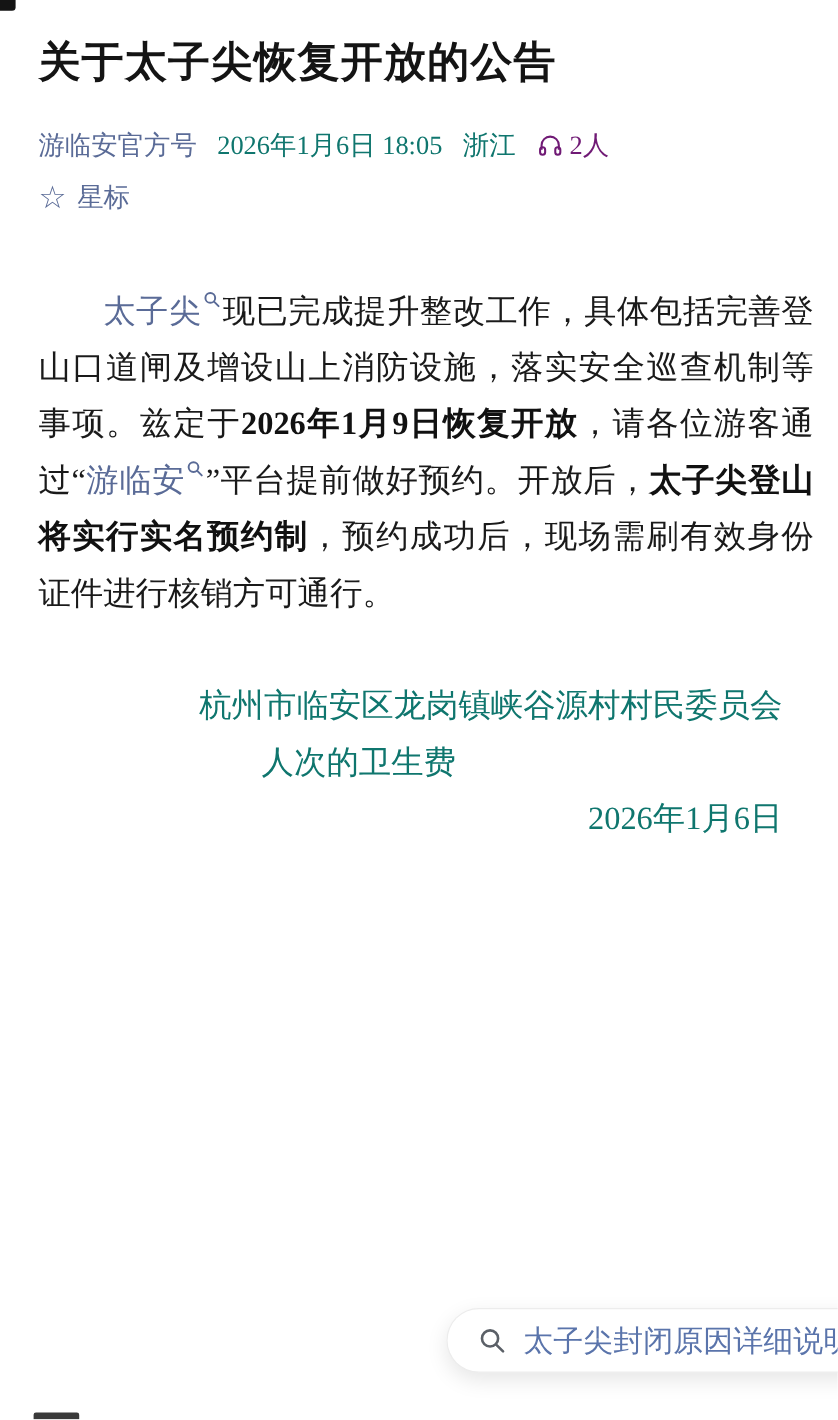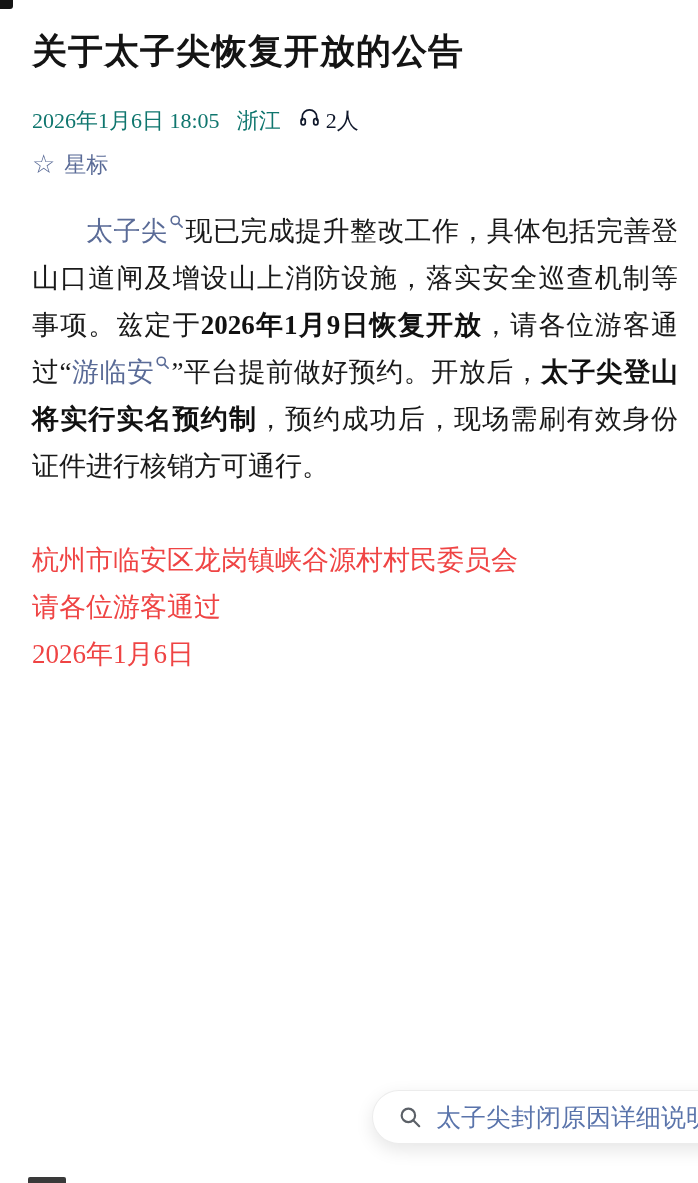--- a/index.html
+++ b/index.html
@@ -14,39 +14,39 @@
   .title{
     position:absolute;left:32px;top:28px;right:40px;margin:0;
     font-size:35px;line-height:1.35;font-weight:700;color:#141414;letter-spacing:1px;
   }
   .meta-row1{
     position:absolute;left:32px;top:106px;display:flex;align-items:center;gap:17px;
     font-size:22px;white-space:nowrap;
   }
   .meta-author{color:#5a6b97;}
   .meta-date,.meta-loc{color:#0f766e;}
-  .meta-listen{color:#0f172a;display:inline-flex;gap:5px;}
+  .meta-listen{color:#701a75;display:inline-flex;align-items:center;gap:5px;}
   .meta-listen svg{width:23px;height:23px;}
   .meta-row2{
     position:absolute;left:32px;top:150px;display:flex;align-items:center;gap:9px;
     font-size:22px;color:#5a6b97;
   }
   .star-glyph{font-size:26px;line-height:1;}
 
-  .article{position:absolute;left:32px;right:32px;top:208px;}
+  .article{position:absolute;left:32px;right:32px;top:236px;}
   .article p{
     margin:0;font-size:27px;line-height:47px;text-align:justify;text-indent:2em;
     color:#1a1a1a;
   }
   .article p b{font-weight:700;color:#111;}
   .kw-link{color:#5a6b97;cursor:pointer;}
   .sup-search{display:inline-block;width:15px;height:15px;position:relative;top:-11px;margin:0 1px;}
   .sup-search svg{width:15px;height:15px;display:block;}
 
-  .signature{margin-top:47px;font-size:27px;line-height:47px;color:#ef4444;}
+  .signature{margin-top:47px;font-size:27px;line-height:47px;color:#0f766e;text-align:right;}
   .sig-line1,.sig-date{padding-right:26px;}
   .sig-line2{padding-right:298px;white-space:nowrap;overflow:hidden;}
 
   .search-bubble{
     position:absolute;left:372px;right:-30px;top:1090px;height:52px;
     background:#fff;border:1px solid #ececec;border-right:none;
     border-radius:27px 0 0 27px;
     box-shadow:0 6px 18px rgba(0,0,0,0.10);
     display:flex;align-items:center;gap:13px;padding-left:24px;
     white-space:nowrap;
@@ -57,20 +57,21 @@
 </head>
 <body>
 
 <div class="page">
 
   <div class="corner-mark"></div>
 
   <h1 class="title">关于太子尖恢复开放的公告</h1>
 
   <div class="meta-row1">
+    <span class="meta-author">游临安官方号</span>
     <span class="meta-date">2026年1月6日 18:05</span>
     <span class="meta-loc">浙江</span>
     <span class="meta-listen">
       <svg viewBox="0 0 24 24" fill="none" stroke="currentColor" stroke-width="1.8">
         <path d="M4.5 15.5v-4a7.5 7.5 0 0 1 15 0v4"></path>
         <rect x="3.2" y="13.2" width="4.4" height="6.6" rx="2.2"></rect>
         <rect x="16.4" y="13.2" width="4.4" height="6.6" rx="2.2"></rect>
       </svg>
       <span>2人</span>
     </span>
@@ -86,21 +87,21 @@
         <p><span class="kw-link">太子尖</span><span class="sup-search kw-link"><svg viewBox="0 0 24 24" fill="none" stroke="currentColor" stroke-width="2.6">
               <circle cx="10" cy="10" r="6.5"></circle>
               <line x1="15" y1="15" x2="21" y2="21" stroke-linecap="round"></line>
             </svg></span><span>现已完成提升整改工作，具体包括完善登山口道闸及增设山上消防设施，落实安全巡查机制等事项。兹定于</span><b>2026年1月9日恢复开放</b><span>，请各位游客通过“</span><span class="kw-link">游临安</span><span class="sup-search kw-link"><svg viewBox="0 0 24 24" fill="none" stroke="currentColor" stroke-width="2.6">
               <circle cx="10" cy="10" r="6.5"></circle>
               <line x1="15" y1="15" x2="21" y2="21" stroke-linecap="round"></line>
             </svg></span><span>”平台提前做好预约。开放后，</span><b>太子尖登山将实行实名预约制</b><span>，预约成功后，现场需刷有效身份证件进行核销方可通行。</span></p>
       </div>
     <div class="signature">
       <div class="sig-line1">杭州市临安区龙岗镇峡谷源村村民委员会</div>
-      <div class="sig-line2">请各位游客通过</div>
+      <div class="sig-line2">人次的卫生费</div>
       <div class="sig-date">2026年1月6日</div>
     </div>
   </div>
 
   <div class="search-bubble">
     <svg class="mag" viewBox="0 0 24 24" fill="none" stroke="currentColor" stroke-width="2">
       <circle cx="10.5" cy="10.5" r="6.2"></circle>
       <line x1="15.2" y1="15.2" x2="20.5" y2="20.5" stroke-linecap="round"></line>
     </svg>
     <span class="bubble-text">太子尖封闭原因详细说明</span>

